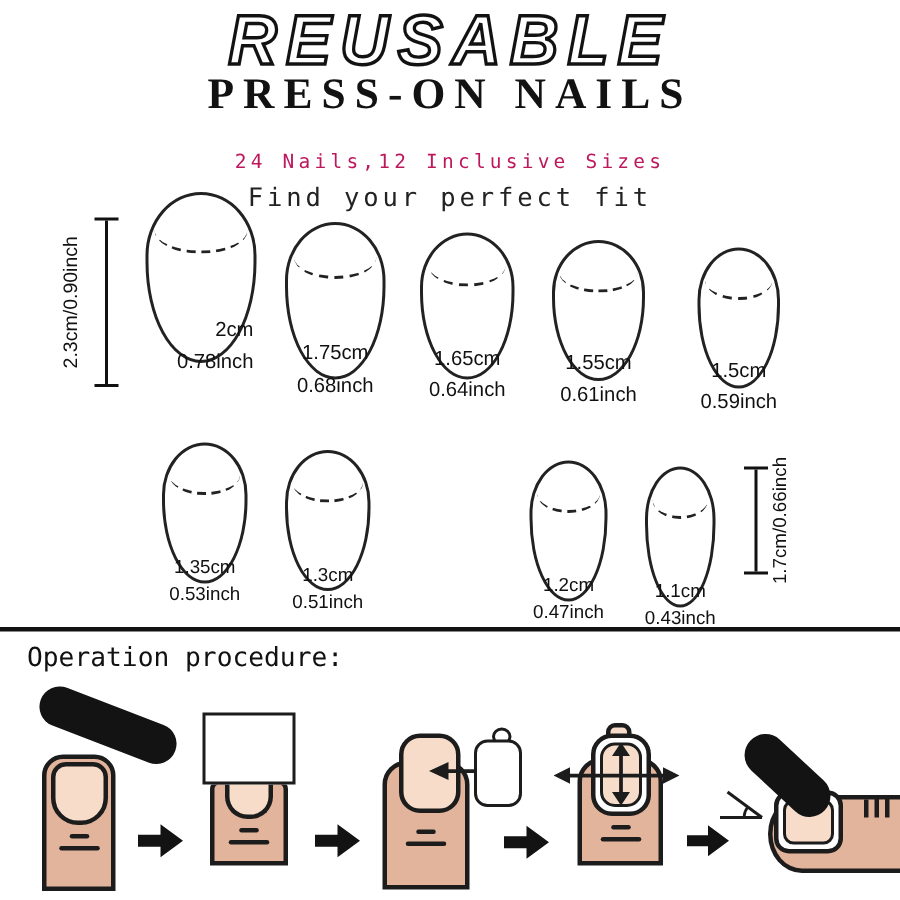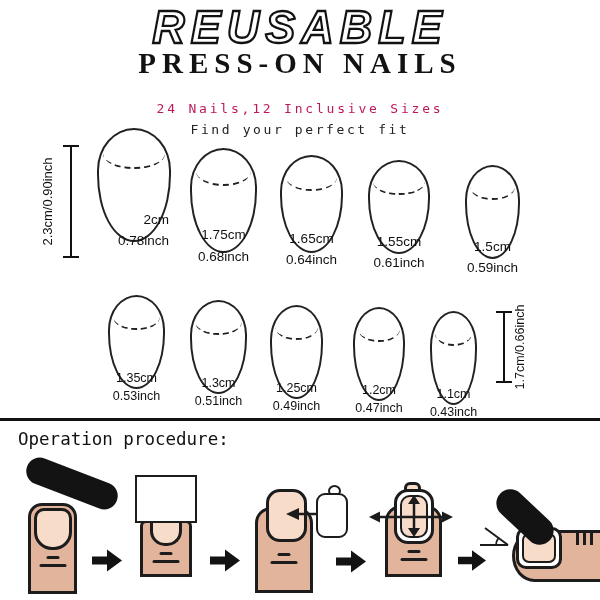--- a/index.html
+++ b/index.html
@@ -10,21 +10,21 @@
   .brand{position:absolute;left:0;right:0;top:1px;text-align:center;
          font-family:"Liberation Sans",sans-serif;font-weight:bold;font-style:italic;
          font-size:45px;letter-spacing:6px;color:#ffffff;
          -webkit-text-stroke:2.2px #121212;transform:scaleY(1.04);}
   .product{position:absolute;left:0;right:0;top:47px;text-align:center;
            font-family:"Liberation Serif",serif;font-weight:bold;
            font-size:29px;letter-spacing:6px;color:#121212;white-space:nowrap;}
   .subtitle{position:absolute;left:0;right:0;top:101px;text-align:center;
             font-family:"DejaVu Sans Mono",monospace;font-size:13px;letter-spacing:2.8px;color:#be185d;}
   .tagline{position:absolute;left:0;right:0;top:122px;text-align:center;
-           font-family:"DejaVu Sans Mono",monospace;font-size:13px;letter-spacing:2.6px;color:#222;}
+           font-family:"DejaVu Sans Mono",monospace;font-size:17px;letter-spacing:2.6px;color:#222;}
 
   
   .nail{position:absolute;background:#fff;border:2px solid #222;box-sizing:border-box;
         border-radius:50% 50% 50% 50% / 37% 37% 59% 59%;
         display:flex;flex-direction:column;align-items:center;justify-content:center;
         padding-top:15%;gap:8px;text-align:center;}
   .nail .cm,.nail .inch{line-height:1;white-space:nowrap;}
   .r1 .cm,.r1 .inch{font-size:13.5px;}
   .r2{gap:6px;}
   .r2 .cm,.r2 .inch{font-size:12.5px;}
@@ -94,25 +94,20 @@
   <div class="nail r2" style="left:108px;top:295px;width:57px;height:91px;">
     <div class="cuticle"></div>
     <div class="cm">1.35cm</div>
     <div class="inch">0.53inch</div>
   </div>
   <div class="nail r2" style="left:190px;top:300px;width:57px;height:85px;">
     <div class="cuticle"></div>
     <div class="cm">1.3cm</div>
     <div class="inch">0.51inch</div>
   </div>
-  <div class="nail r2" style="left:270px;top:305px;width:53px;height:80px;">
-    <div class="cuticle"></div>
-    <div class="cm">1.25cm</div>
-    <div class="inch">0.49inch</div>
-  </div>
   <div class="nail r2" style="left:353px;top:307px;width:52px;height:78px;">
     <div class="cuticle"></div>
     <div class="cm">1.2cm</div>
     <div class="inch">0.47inch</div>
   </div>
   <div class="nail r2" style="left:430px;top:311px;width:47px;height:74px;">
     <div class="cuticle"></div>
     <div class="cm">1.1cm</div>
     <div class="inch">0.43inch</div>
   </div>

